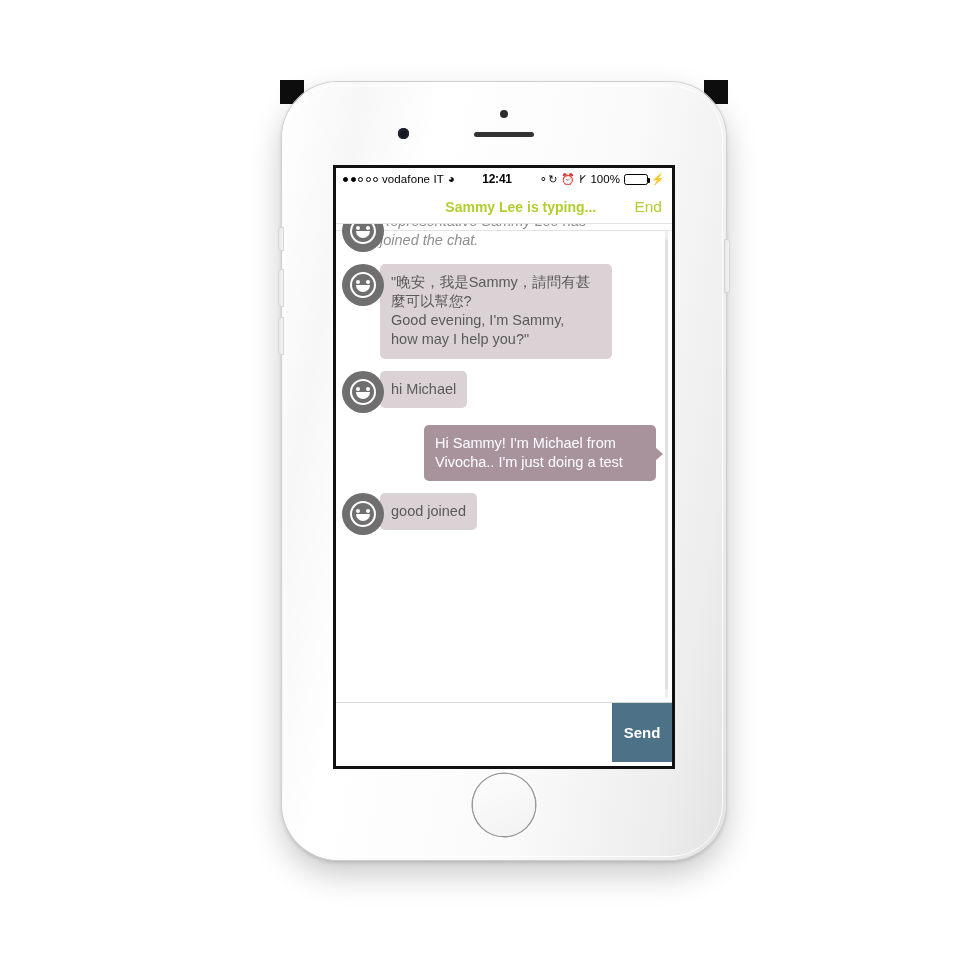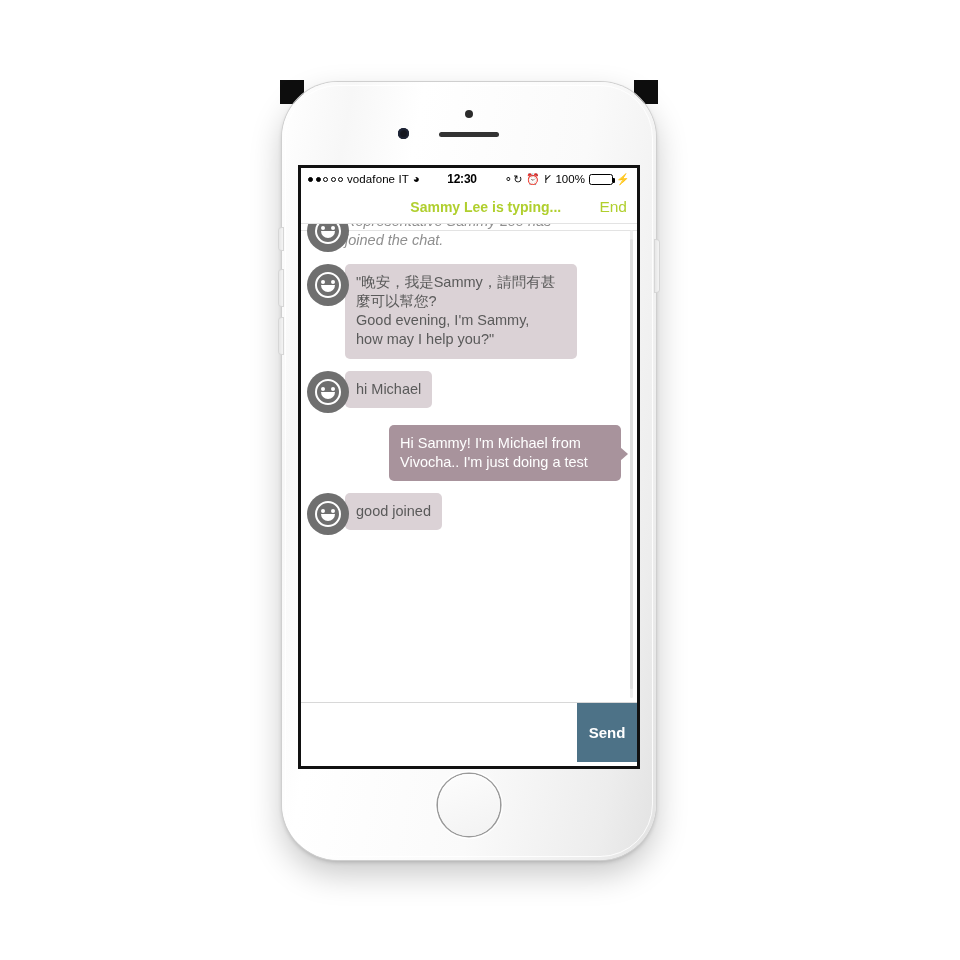--- a/index.html
+++ b/index.html
@@ -11,21 +11,21 @@
     font-family: "Liberation Sans", sans-serif;
     overflow: hidden;
     position: relative;
   }
 
   
   #phone-device {
     position: absolute;
     left: 282px;
     top: 82px;
-    width: 374px;
+    width: 444px;
     height: 778px;
     border-radius: 56px;
     background: linear-gradient(100deg, #ffffff 0%, #f7f7f7 14%, #ffffff 28%, #fafafa 62%, #ededed 88%, #e2e2e2 100%);
     box-shadow:
       0 0 0 1px #cfcfcf,
       0 2px 4px rgba(0,0,0,0.18),
       0 14px 32px rgba(0,0,0,0.22);
   }
   #phone-device::before {
     
@@ -372,21 +372,21 @@
         <span class="signal-dots">
             <i></i>
             <i></i>
             <i class="empty"></i>
             <i class="empty"></i>
             <i class="empty"></i>
           </span>
         <span class="carrier-name">vodafone IT</span>
         <span class="wifi-icon">◕</span>
       </div>
-      <div id="status-bar-center">12:30</div>
+      <div id="status-bar-center">12:41</div>
       <div id="status-bar-right">
         <span class="lock-rotate-icon">⚬↻</span>
         <span class="alarm-icon">⏰</span>
         <span class="bluetooth-icon">𐌖</span>
         <span class="battery-pct">100%</span>
         <span class="battery-shell"><span class="battery-fill" style="background: rgb(76, 217, 100);"></span></span>
         <span class="charging-bolt">⚡</span>
       </div>
     </div>
 

